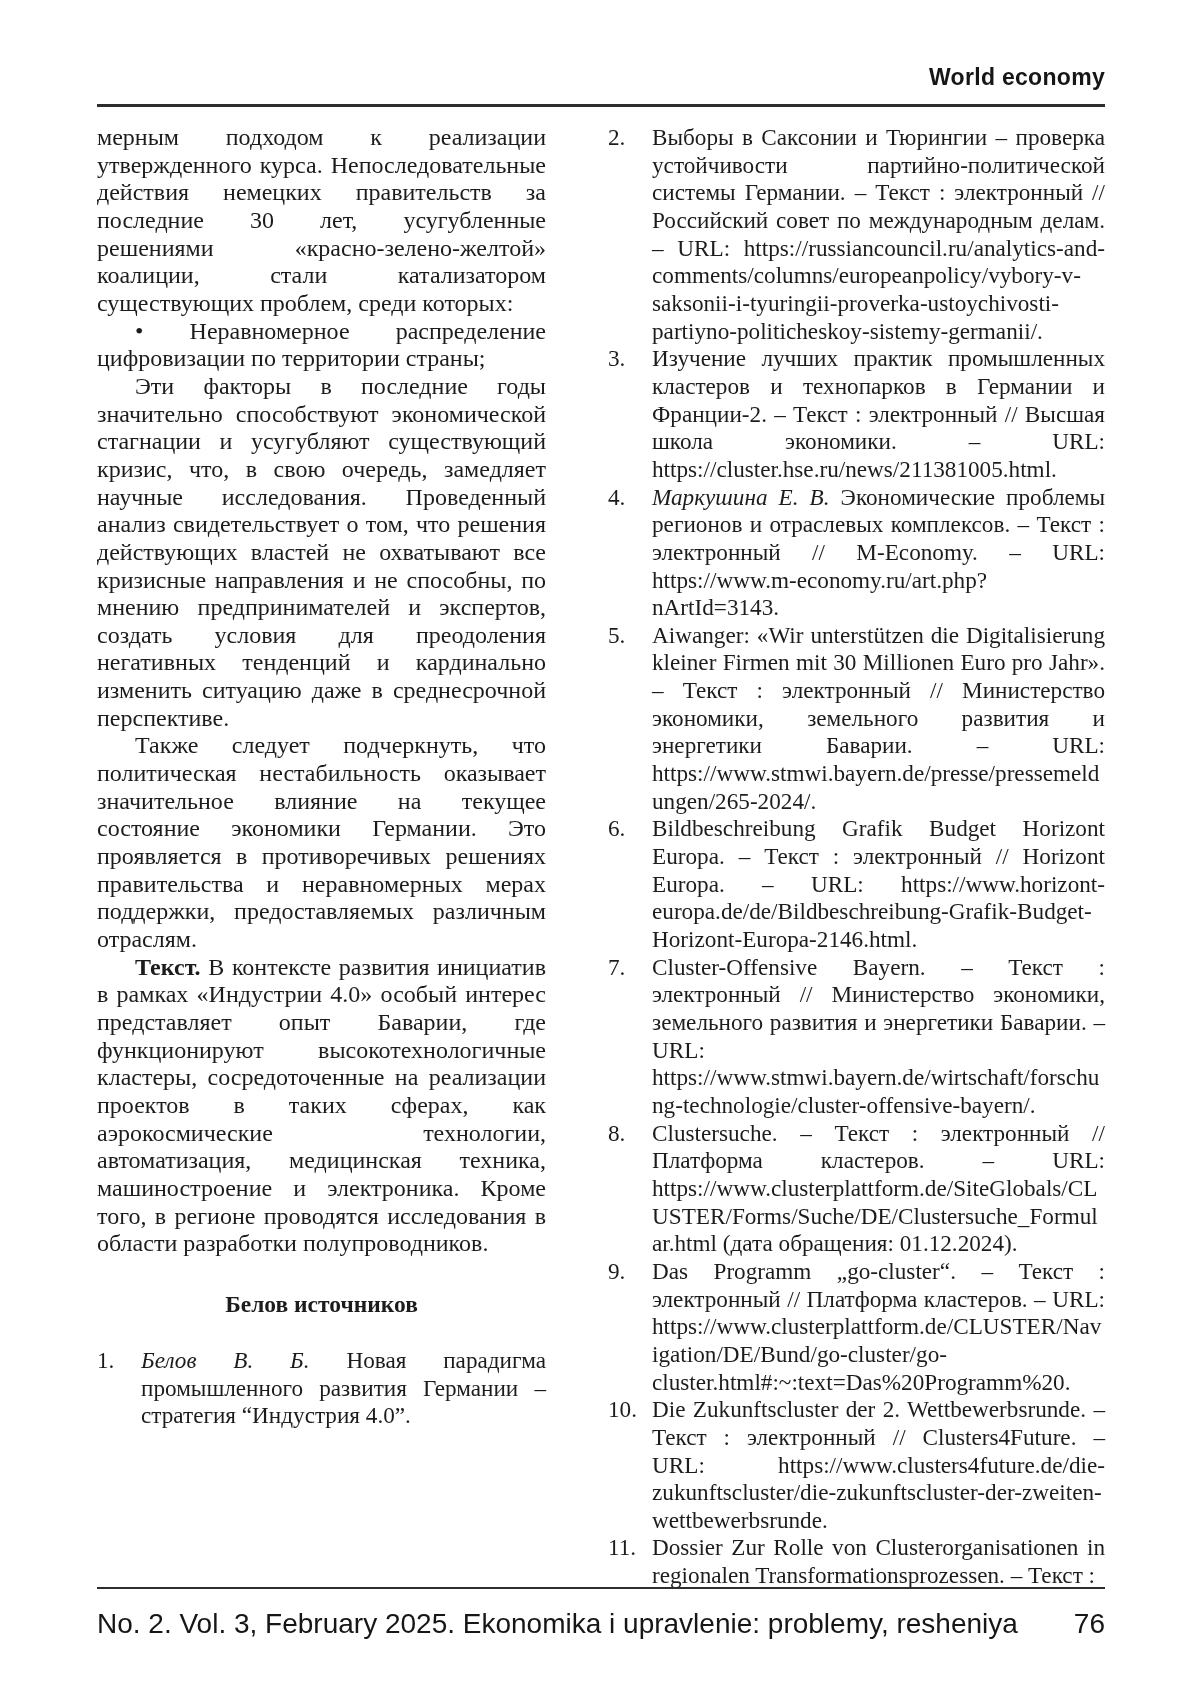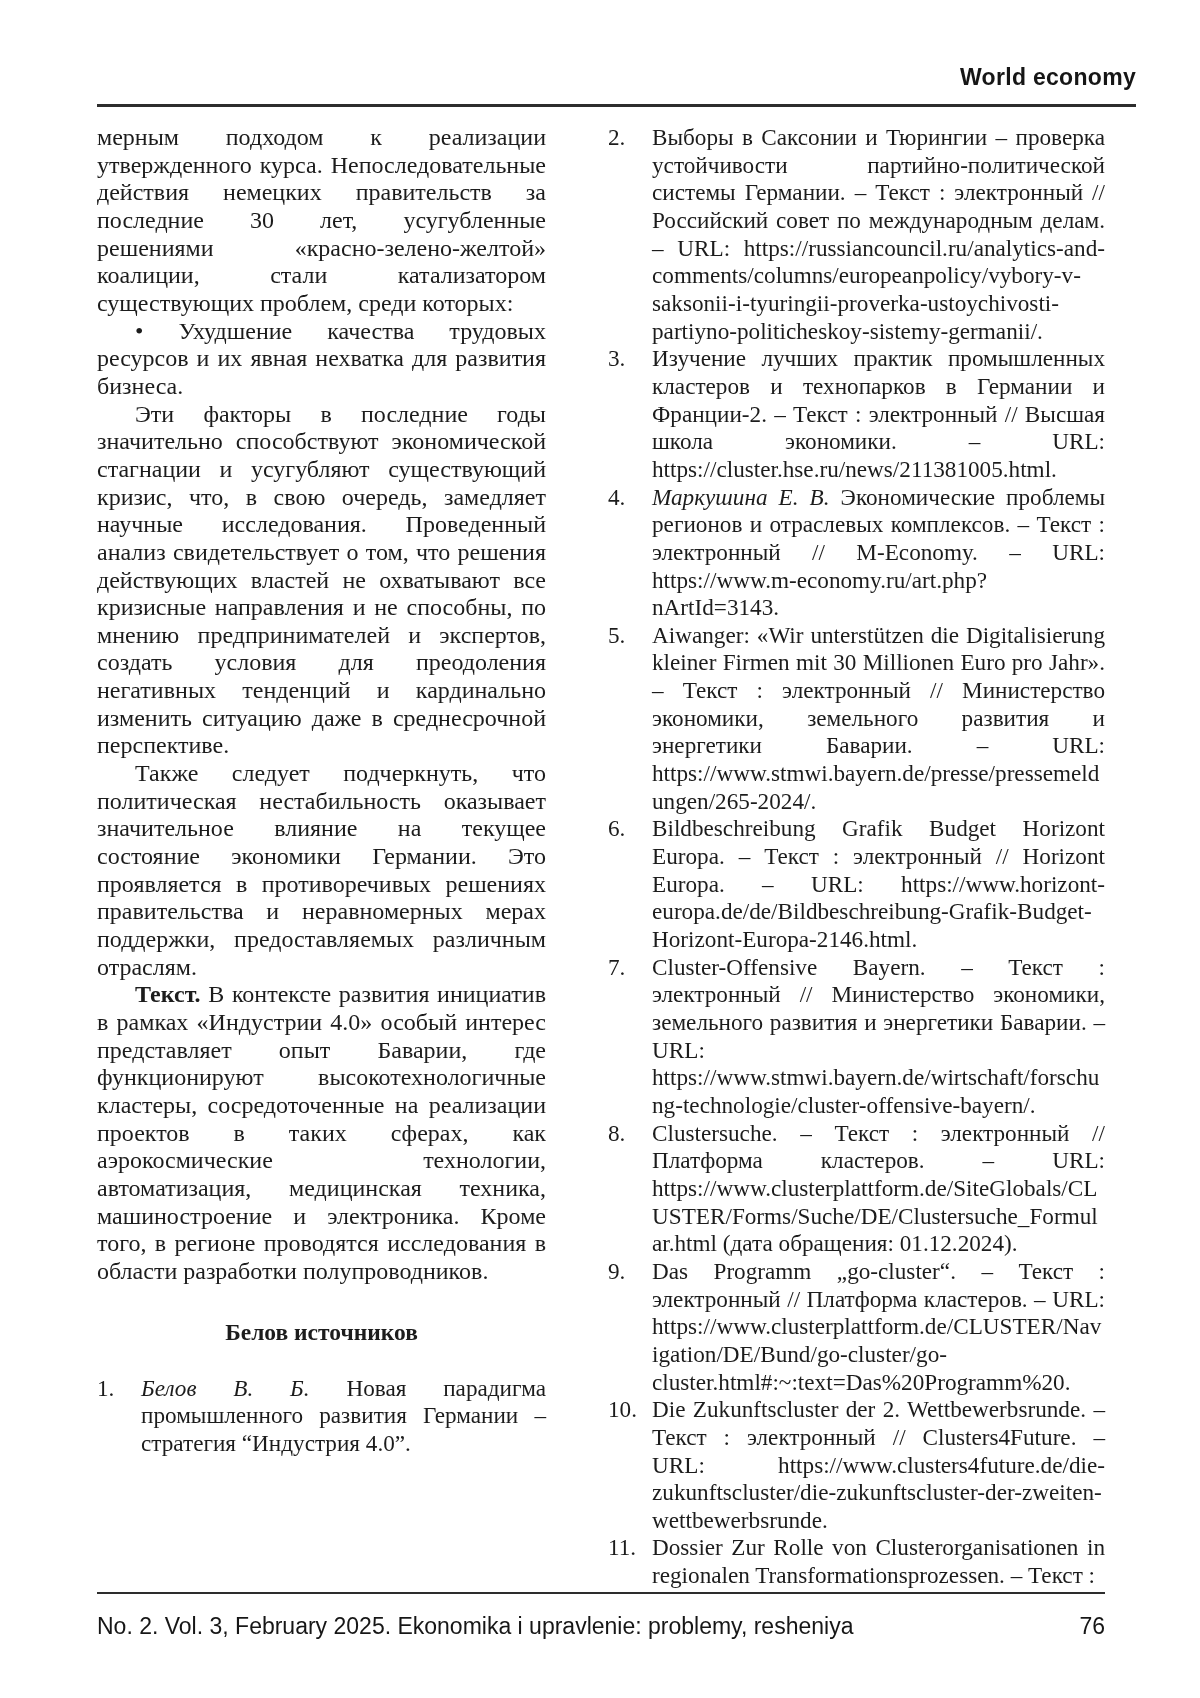--- a/index.html
+++ b/index.html
@@ -1,18 +1,18 @@
 <!DOCTYPE html>
 <html><head>
 <meta charset="utf-8">
 <style>
   html, body { margin:0; padding:0; background:#ffffff; }
   .page {
     width:1200px; height:1698px; background:#ffffff; position:relative;
-    box-sizing:border-box; padding:64px 64px 0 97px;
+    box-sizing:border-box; padding:64px 95px 0 97px;
     font-family:"Liberation Serif", serif; color:#1c1c1c;
   }
   .running-head {
     text-align:right;
     font-family:"Liberation Sans", sans-serif;
     font-weight:700; font-size:23px; letter-spacing:0.3px;
     color:#161616;
   }
   .head-rule { border:none; border-top:3px solid #2d2d2d; margin:13px 0 0 0; }
   .columns { display:flex; gap:62px; margin-top:17px; }
@@ -27,39 +27,39 @@
     font-size:23.5px; font-weight:700; text-align:center;
     margin:33px 0 29px 0;
   }
   .ref { display:flex; font-size:23.2px; line-height:27.65px; }
   .ref-num { flex:0 0 44px; }
   .ref-body { flex:1; text-align:justify; overflow-wrap:anywhere; }
   .ref-body em { font-style:italic; }
   .footer {
     position:absolute; left:97px; right:95px; bottom:58px;
     border-top:2.5px solid #2d2d2d; padding-top:19px;
-    font-family:"Liberation Sans", sans-serif; font-size:23px; color:#161616;
+    font-family:"Liberation Sans", sans-serif; font-size:28px; color:#161616;
     display:flex; justify-content:space-between; align-items:flex-end;
   }
 </style>
 </head>
 <body>
 
 <div class="page">
 
   <div class="running-head">
     <span>World economy</span>
   </div>
   <hr class="head-rule">
 
   <div class="columns">
 
     <div class="col-left">
       <p class="para">мерным подходом к реализации утвержденного курса. Непоследовательные действия немецких правительств за последние 30 лет, усугубленные решениями «красно-зелено-желтой» коалиции, стали катализатором существующих проблем, среди которых:</p>
-      <p class="para indent">• Ухудшение качества трудовых ресурсов и их явная нехватка для развития бизнеса.</p>
+      <p class="para indent">• Неравномерное распределение цифровизации по территории страны;</p>
       <p class="para indent">Эти факторы в последние годы значительно способствуют экономической стагнации и усугубляют существующий кризис, что, в свою очередь, замедляет научные исследования. Проведенный анализ свидетельствует о том, что решения действующих властей не охватывают все кризисные направления и не способны, по мнению предпринимателей и экспертов, создать условия для преодоления негативных тенденций и кардинально изменить ситуацию даже в среднесрочной перспективе.</p>
       <p class="para indent">Также следует подчеркнуть, что политическая нестабильность оказывает значительное влияние на текущее состояние экономики Германии. Это проявляется в противоречивых решениях правительства и неравномерных мерах поддержки, предоставляемых различным отраслям.</p>
       <p class="para indent">
         <strong>Текст.</strong>
         <span>В контексте развития инициатив в рамках «Индустрии 4.0» особый интерес представляет опыт Баварии, где функционируют высокотехнологичные кластеры, сосредоточенные на реализации проектов в таких сферах, как аэрокосмические технологии, автоматизация, медицинская техника, машиностроение и электроника. Кроме того, в регионе проводятся исследования в области разработки полупроводников.</span>
       </p>
 
       <h3 class="refs-heading">Белов источников</h3>
 
       <div class="ref">

